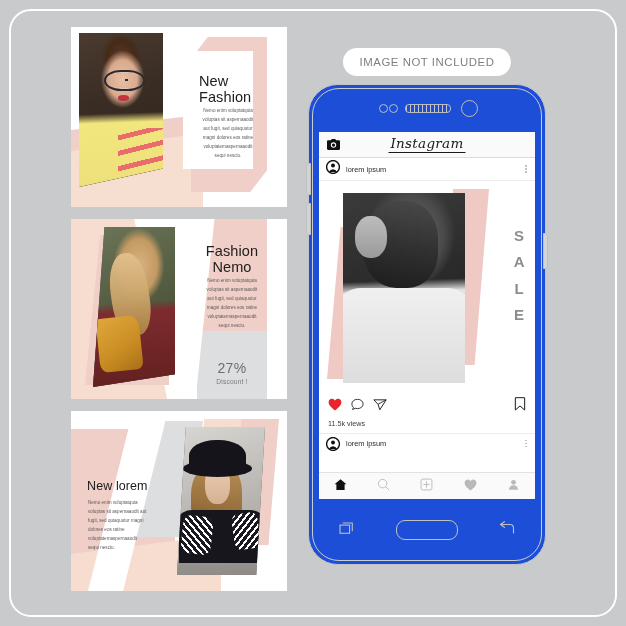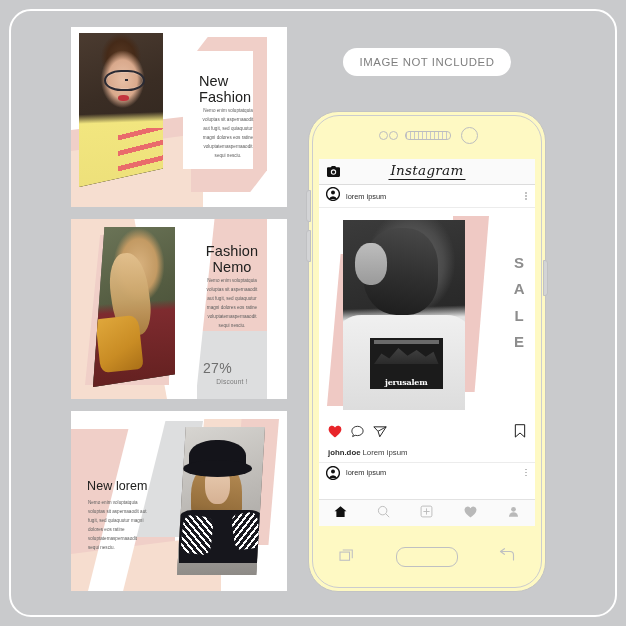--- a/index.html
+++ b/index.html
@@ -153,23 +153,23 @@
   #not-included{
     position:absolute;left:343px;top:48px;
     width:168px;height:28px;
     background:#ffffff;border-radius:14px;
     display:flex;align-items:center;justify-content:center;
     font-size:11.4px;color:#7f7f7f;letter-spacing:.55px;
   }
 
   
   #phone{
-    position:absolute;left:308px;top:111px;
+    position:absolute;left:308px;top:84px;
     width:238px;height:481px;
-    background:#fef9c3;
+    background:#1d4ed8;
     border:1.6px solid #c2c3c5;
     border-radius:30px;
     box-sizing:border-box;
   }
   #phone-inner-ring{
     position:absolute;left:3px;top:3px;right:3px;bottom:3px;
     border:1.2px solid #cbccce;border-radius:27px;
     pointer-events:none;
   }
   
@@ -356,21 +356,21 @@
     <div class="ph2-hair"></div>
     <div class="ph2-bag"></div>
   </div>
 
   <div class="c-title" style="left:130px;top:24px;width:62px;text-align:center;">
     <div>Fashion</div>
     <div>Nemo</div>
   </div>
   <div class="c-body" style="left:132px;top:58px;width:58px;text-align:center;">Nemo enim voluptatquia voluptas sit aspernaaodit aut fugit, sed quiaquutur magni dolores eos ratine voluptatemaspernaaodit sequi nesciu.</div>
 
-  <div class="c-disc-num" style="left:132px;top:141px;width:58px;">27%</div>
+  <div class="c-disc-num" style="left:132px;top:141px;width:58px;text-align:center;">27%</div>
   <div class="c-disc-lbl" style="left:132px;top:159px;width:58px;text-align:center;">Discount !</div>
 </div>
 
 <div class="card" id="card-3">
   <div class="shape" style="left:0;top:18px;width:104px;height:162px;background:#f0cfc8;
               clip-path:polygon(0 0,100% 0,100% 100%,0 100%);"></div>
   <div class="shape" style="left:0;top:124px;width:150px;height:56px;background:#f6ddcf;
               clip-path:polygon(0 34%,100% 0,100% 100%,0 100%);"></div>
   <div class="shape" style="left:60px;top:10px;width:72px;height:116px;background:#dddedf;
               clip-path:polygon(24% 0,100% 0,76% 100%,0 100%);"></div>
@@ -444,25 +444,20 @@
     <div id="post-media">
       <div class="pink-slab" style="left:8px;top:46px;width:34px;height:152px;
                   clip-path:polygon(40% 0,100% 0,100% 100%,0 100%);"></div>
       <div class="pink-slab" style="left:134px;top:8px;width:36px;height:176px;
                   clip-path:polygon(0 0,100% 0,60% 100%,0 100%);"></div>
 
       <div id="bw-photo">
         <div id="bw-hair"></div>
         <div id="bw-face"></div>
         <div id="bw-shirt"></div>
-        <div id="bw-logo">
-          <div id="bw-stripe"></div>
-          <div id="bw-mtn"></div>
-          <span id="bw-logo-text">jerusalem</span>
-        </div>
       </div>
 
       <div id="sale-word">
         <span>S</span>
         <span>A</span>
         <span>L</span>
         <span>E</span>
       </div>
     </div>
 
@@ -483,24 +478,22 @@
           <path fill="none" stroke="#1a1a1a" stroke-width="1.5" d="M8.6 10.6 L22.6 3"></path>
         </svg>
       </span>
       <span class="act-ic" id="bookmark-icon">
         <svg width="12" height="14" viewBox="0 0 20 24">
           <path fill="none" stroke="#1a1a1a" stroke-width="1.7" stroke-linejoin="round" d="M2 1.2 L18 1.2 L18 22.4 L10 15.4 L2 22.4 Z"></path>
         </svg>
       </span>
     </div>
 
-
-    <div id="caption-row">
-      <span id="caption-user">john.doe</span><span id="caption-text">Lorem ipsum</span>
-    </div>
+    <div id="views-count">11.5k views</div>
+
 
     <div id="post2-header">
       <span style="margin-left:7px;display:flex;">
         <svg width="14" height="14" viewBox="0 0 24 24">
           <circle cx="12" cy="12" r="11" fill="none" stroke="#111" stroke-width="2.4"></circle>
           <circle cx="12" cy="9.3" r="3.4" fill="#111"></circle>
           <path d="M5.2 20.4 A7.4 7.4 0 0 1 18.8 20.4 Z" fill="#111"></path>
         </svg>
       </span>
       <span id="post2-username">lorem ipsum</span>

